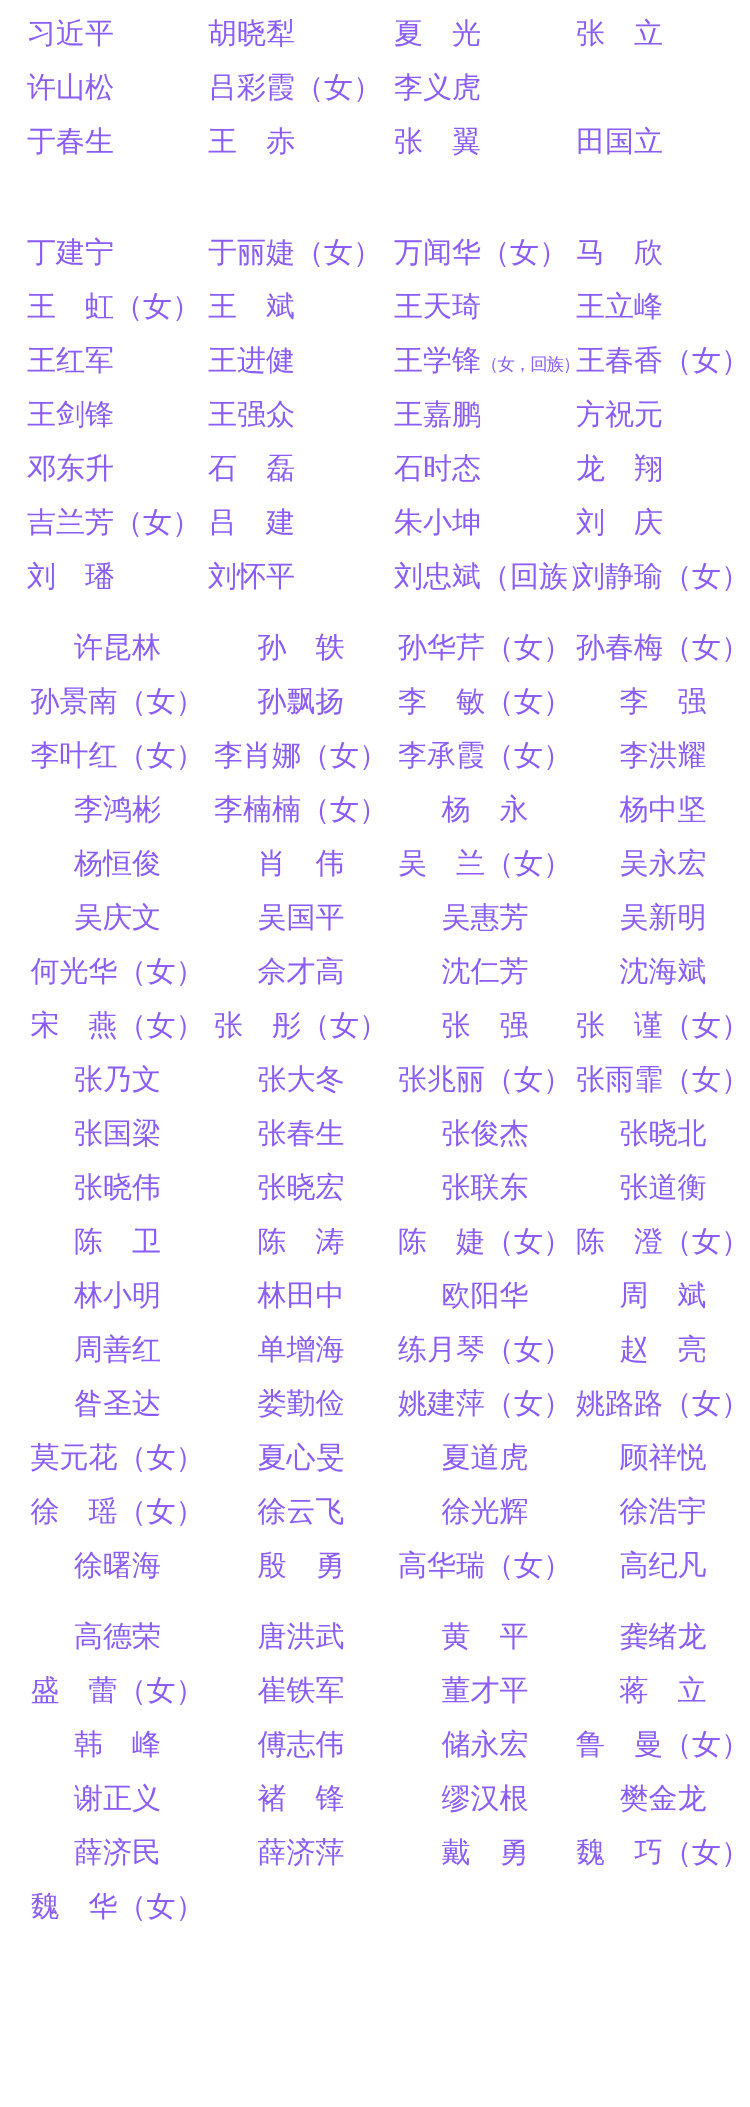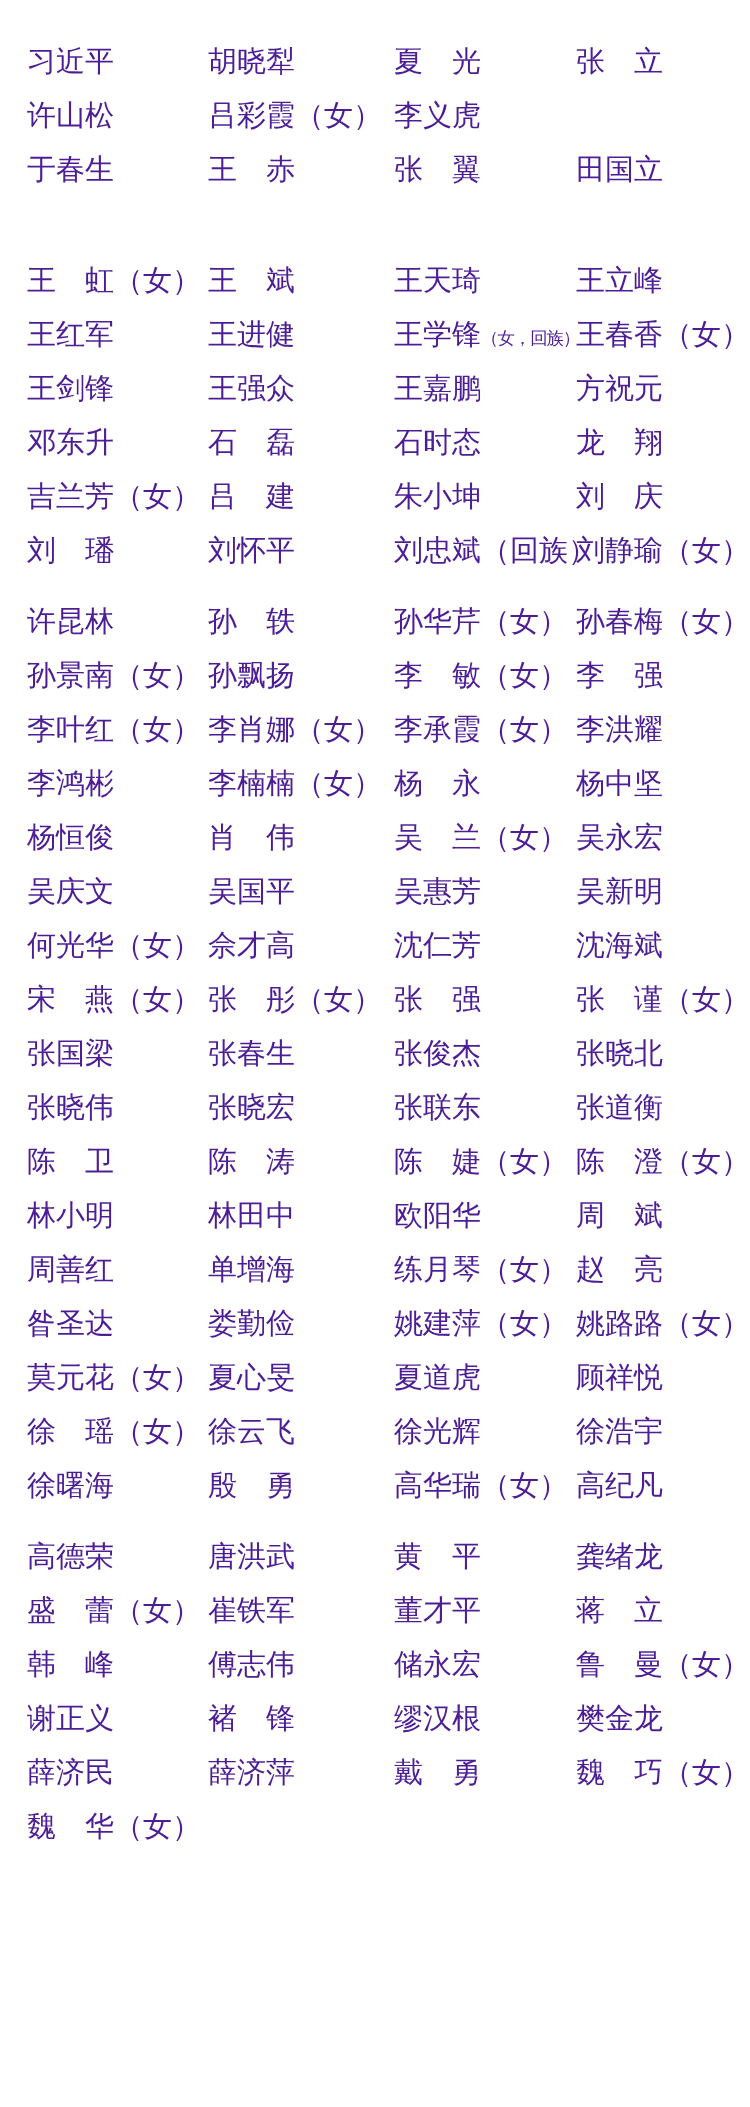--- a/index.html
+++ b/index.html
@@ -9,26 +9,25 @@
   }
   body {
     width: 750px;
     height: 2107px;
     overflow: hidden;
   }
   .name-list {
     box-sizing: border-box;
     padding: 6px 0 0 27px;
     font-family: "Liberation Serif", "DejaVu Serif", serif;
-    color: #4c1d95;
-    margin-top: 28px;
+    color: #8b5cf6;
   }
   .section { display: block; }
   .section.gap-large  { margin-top: 57px; }
-  .section.gap-medium { margin-top: 17px; }
+  .section.gap-medium { margin-top: 17px; text-align: center; }
   .row {
     display: grid;
     grid-template-columns: 181px 186px 182px 1fr;
     height: 54px;
     align-items: center;
   }
   .cell {
     font-size: 29px;
     line-height: 1;
     white-space: nowrap;
@@ -60,20 +59,26 @@
       </div>
       <div class="row">
         <div class="cell">于春生</div>
         <div class="cell">王　赤</div>
         <div class="cell">张　翼</div>
         <div class="cell">田国立</div>
       </div>
     </div>
     <div class="section gap-large">
       <div class="row">
+        <div class="cell">丁建宁</div>
+        <div class="cell"><span>于丽婕</span><span class="note">（女）</span></div>
+        <div class="cell"><span>万闻华</span><span class="note">（女）</span></div>
+        <div class="cell">马　欣</div>
+      </div>
+      <div class="row">
         <div class="cell"><span>王　虹</span><span class="note">（女）</span></div>
         <div class="cell">王　斌</div>
         <div class="cell">王天琦</div>
         <div class="cell">王立峰</div>
       </div>
       <div class="row">
         <div class="cell">王红军</div>
         <div class="cell">王进健</div>
         <div class="cell"><span>王学锋</span><span class="note small">（女，回族）</span></div>
         <div class="cell"><span>王春香</span><span class="note">（女）</span></div>
@@ -146,20 +151,26 @@
         <div class="cell">沈仁芳</div>
         <div class="cell">沈海斌</div>
       </div>
       <div class="row">
         <div class="cell"><span>宋　燕</span><span class="note">（女）</span></div>
         <div class="cell"><span>张　彤</span><span class="note">（女）</span></div>
         <div class="cell">张　强</div>
         <div class="cell"><span>张　谨</span><span class="note">（女）</span></div>
       </div>
       <div class="row">
+        <div class="cell">张乃文</div>
+        <div class="cell">张大冬</div>
+        <div class="cell"><span>张兆丽</span><span class="note">（女）</span></div>
+        <div class="cell"><span>张雨霏</span><span class="note">（女）</span></div>
+      </div>
+      <div class="row">
         <div class="cell">张国梁</div>
         <div class="cell">张春生</div>
         <div class="cell">张俊杰</div>
         <div class="cell">张晓北</div>
       </div>
       <div class="row">
         <div class="cell">张晓伟</div>
         <div class="cell">张晓宏</div>
         <div class="cell">张联东</div>
         <div class="cell">张道衡</div>

